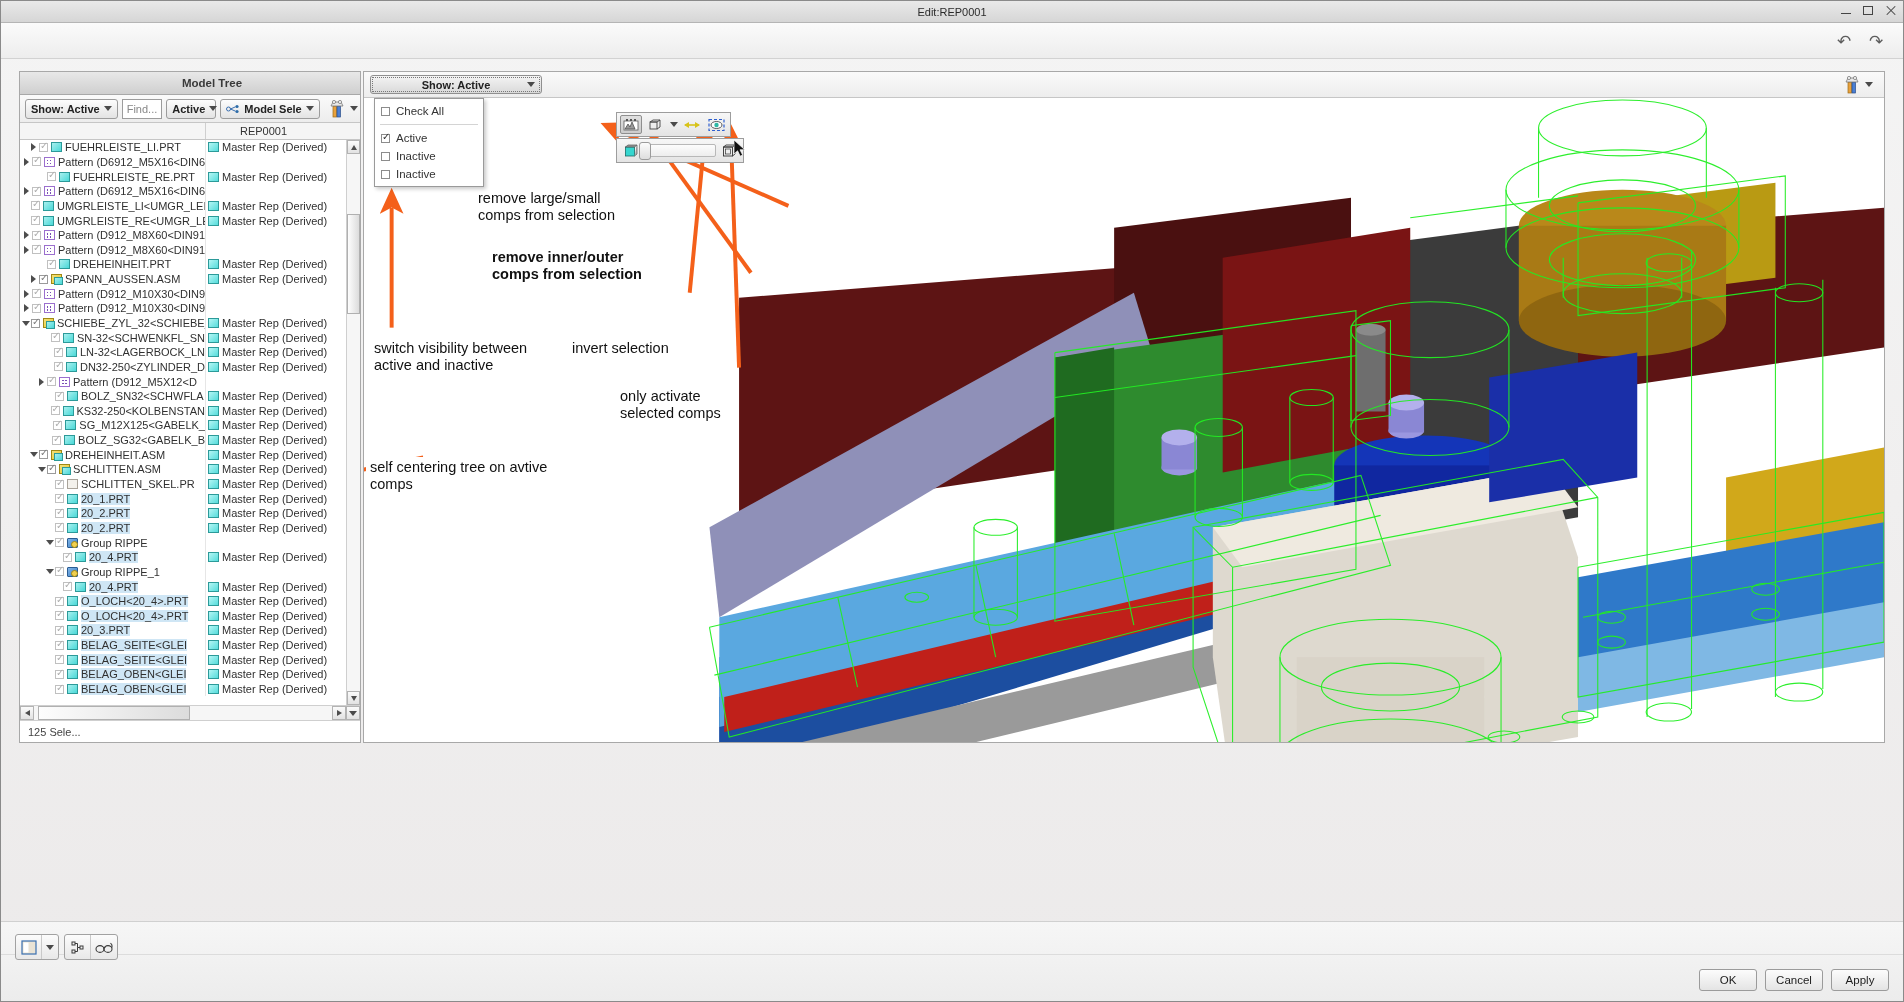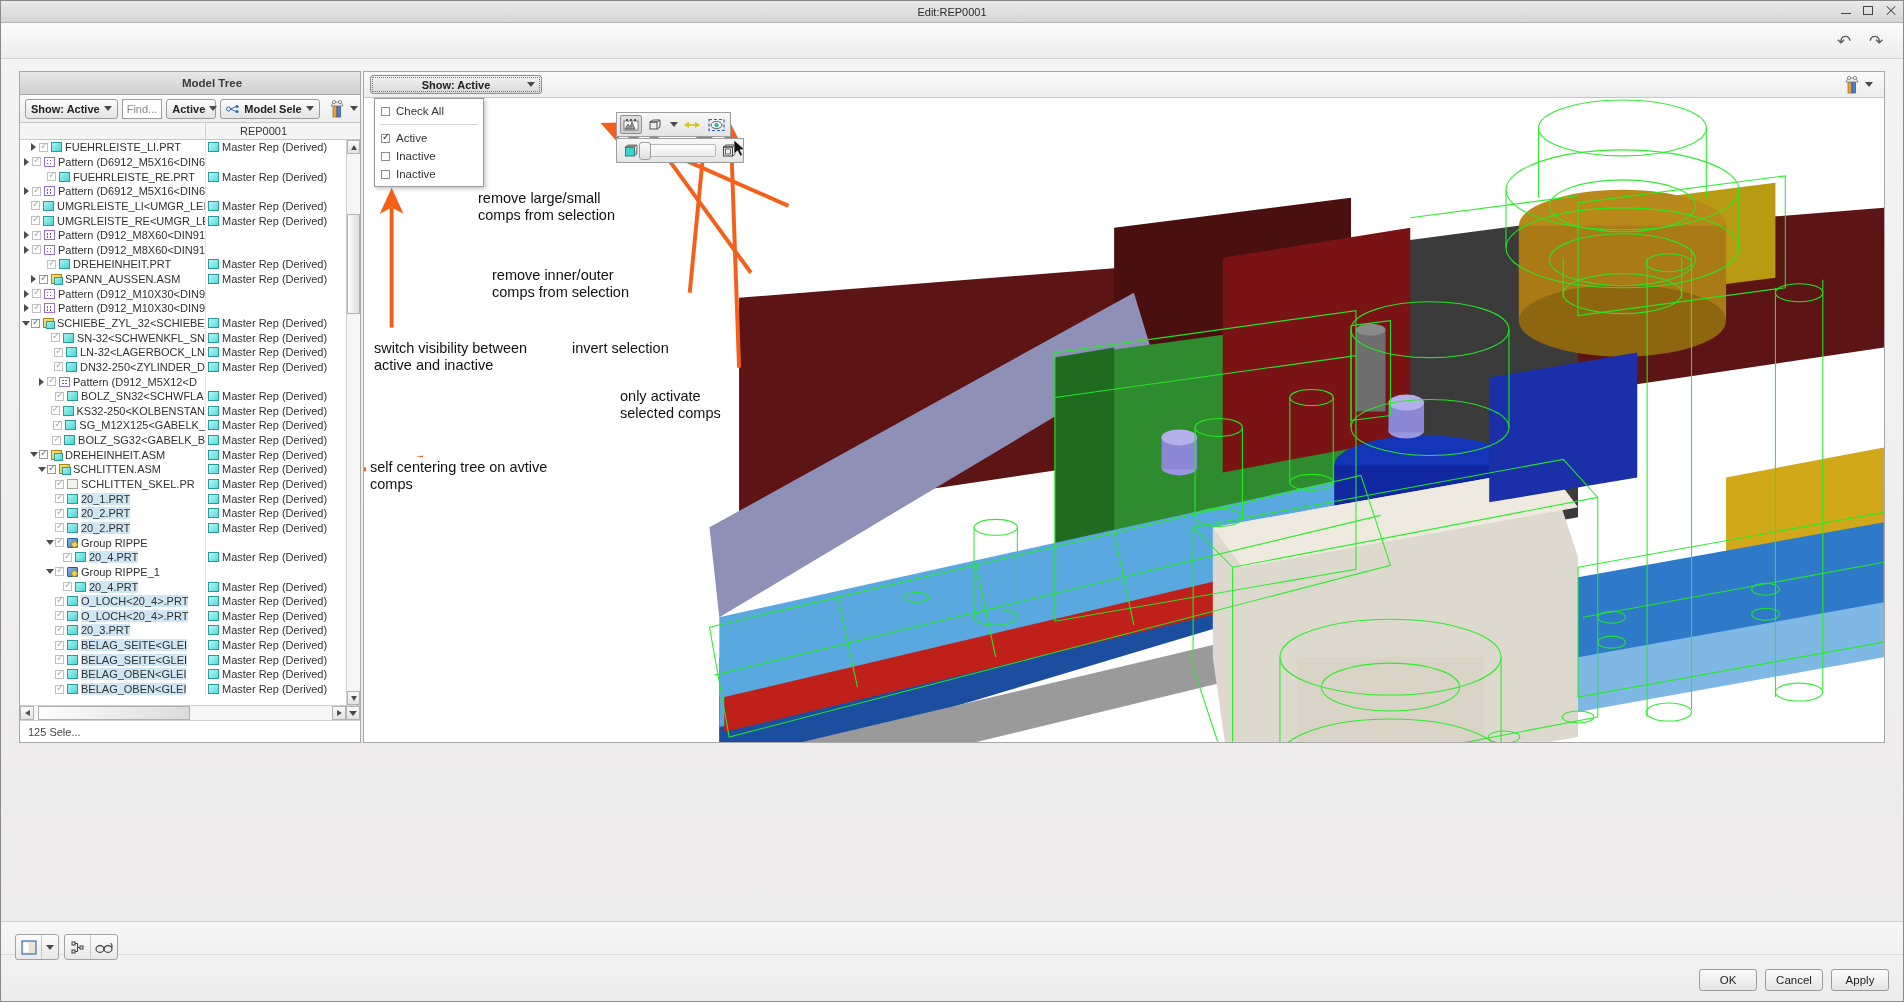--- a/index.html
+++ b/index.html
@@ -1077,21 +1077,21 @@
             <line x1="28" y1="230" x2="28" y2="110"></line>
 
             <line x1="60" y1="360" x2="-240" y2="420"></line>
           </g>
         </svg>
 
         <div class="anno" style="left:110px; top:90px;">
           <div style="white-space:pre-line">remove large/small
 comps from selection</div>
         </div>
-        <div class="anno" style="left:124px; top:167px;">
+        <div class="anno" style="left:124px; top:149px;font-weight:bold;">
           <div style="white-space:pre-line">remove inner/outer
 comps from selection</div>
         </div>
         <div class="anno" style="left:204px; top:240px;">
           <div style="white-space:pre-line">invert selection</div>
         </div>
         <div class="anno" style="left:252px; top:288px;">
           <div style="white-space:pre-line">only activate
 selected comps</div>
         </div>

